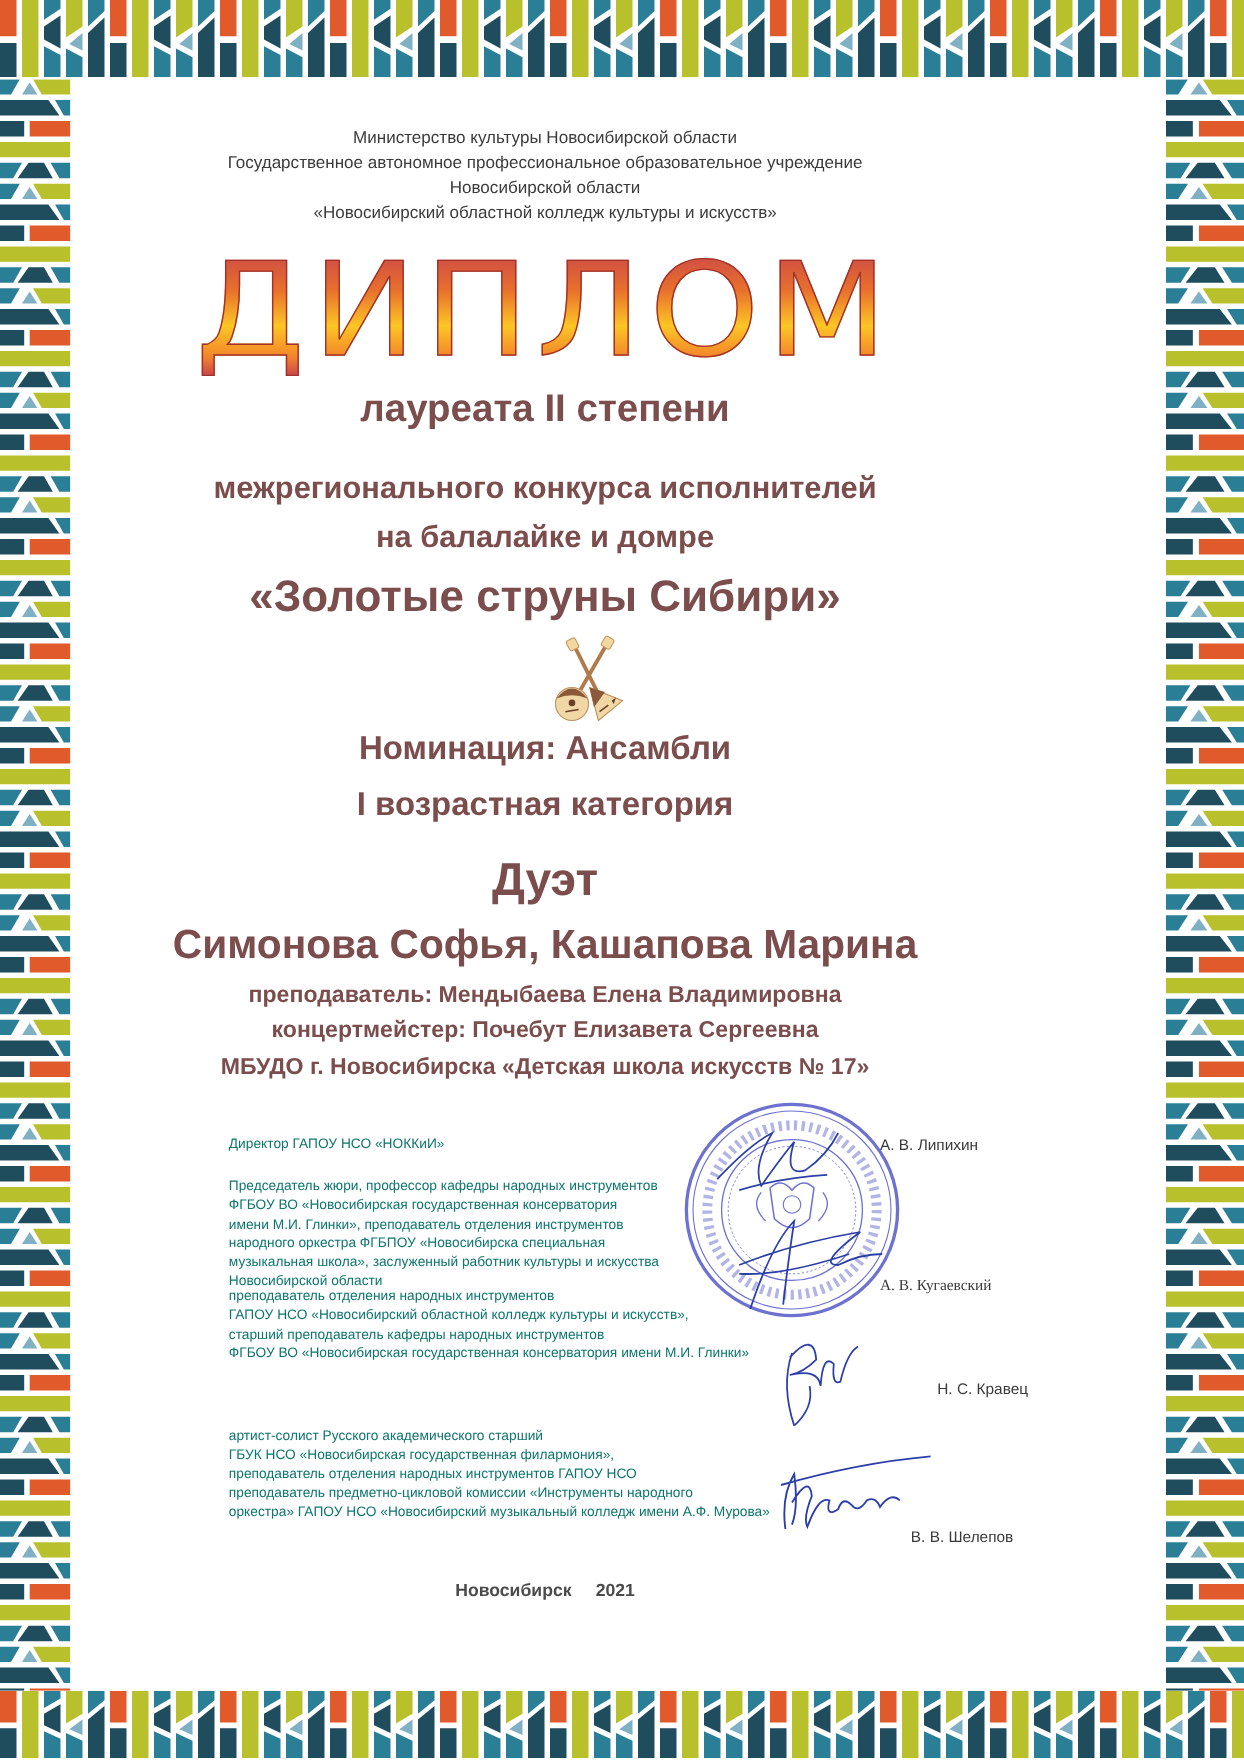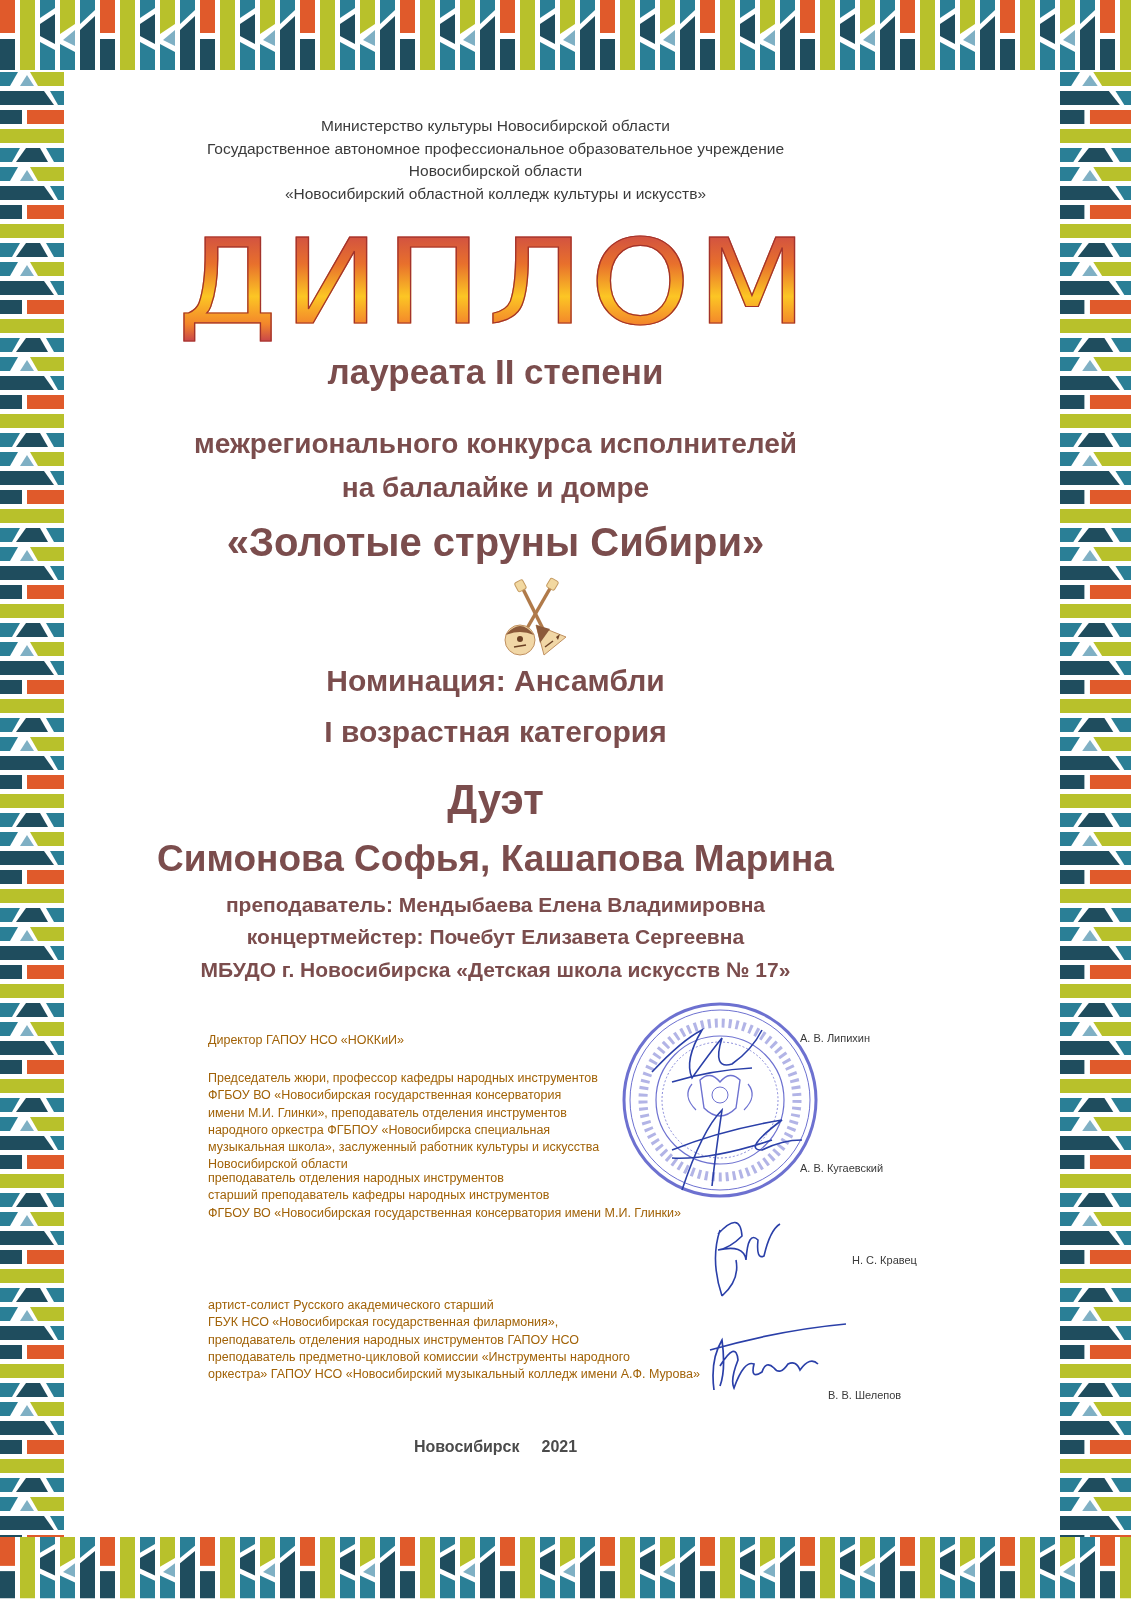--- a/index.html
+++ b/index.html
@@ -35,26 +35,26 @@
     #instrument-icon { position: absolute; left: 500px; top: 577px; width: 70px; height: 80px; }
     #nomination { top: 664px; font-size: 30px; }
     #age-category { top: 715px; font-size: 30px; }
     #ensemble-type { top: 776px; font-size: 42px; }
     #participants { top: 838px; font-size: 37px; }
     .credit { font-size: 21px; line-height: 29px; }
     #teacher { top: 890px; }
     #accompanist { top: 922px; }
     #school { top: 955px; }
 
-    .sig-block { position: absolute; left: 208px; font-size: 12.5px; color: #a16207; line-height: 17.3px; }
-    .sig-name { position: absolute; font-size: 11px; color: #3a3a3a; }
+    .sig-block { position: absolute; left: 208px; font-size: 12.5px; color: #0f766e; line-height: 17.3px; }
+    .sig-name { position: absolute; font-size: 14px; color: #3a3a3a; }
     #sig-director { top: 1032px; }
     #sig-director-name { top: 1032px; left: 800px; }
     #sig-jury { top: 1070px; }
-    #sig-jury-name { top: 1162px; left: 800px; }
+    #sig-jury-name { top: 1162px; left: 800px; font-family: Liberation Serif, serif; }
     #sig-member1 { top: 1170px; }
     #sig-member1-name { top: 1254px; left: 852px; }
     #sig-member2 { top: 1297px; }
     #sig-member2-name { top: 1389px; left: 828px; }
 
     #footer { top: 1438px; font-size: 16px; color: #4b4b4b; font-weight: 700; word-spacing: 0; }
     #footer span + span { margin-left: 22px; }
 
     #stamp { position: absolute; left: 612px; top: 1000px; width: 216px; height: 200px; }
     #signature-kravets { position: absolute; left: 700px; top: 1200px; width: 90px; height: 100px; }
@@ -748,20 +748,21 @@
   <div>ФГБОУ ВО «Новосибирская государственная консерватория</div>
   <div>имени М.И. Глинки», преподаватель отделения инструментов</div>
   <div>народного оркестра ФГБПОУ «Новосибирска специальная</div>
   <div>музыкальная школа», заслуженный работник культуры и искусства</div>
   <div>Новосибирской области</div>
 </div>
 <div id="sig-jury-name" class="sig-name">А. В. Кугаевский</div>
 
 <div id="sig-member1" class="sig-block">
   <div>преподаватель отделения народных инструментов</div>
+  <div>ГАПОУ НСО «Новосибирский областной колледж культуры и искусств»,</div>
   <div>старший преподаватель кафедры народных инструментов</div>
   <div>ФГБОУ ВО «Новосибирская государственная консерватория имени М.И. Глинки»</div>
 </div>
 <div id="sig-member1-name" class="sig-name">Н. С. Кравец</div>
 
 <div id="sig-member2" class="sig-block">
   <div>артист-солист Русского академического старший</div>
   <div>ГБУК НСО «Новосибирская государственная филармония»,</div>
   <div>преподаватель отделения народных инструментов ГАПОУ НСО</div>
   <div>преподаватель предметно-цикловой комиссии «Инструменты народного</div>

